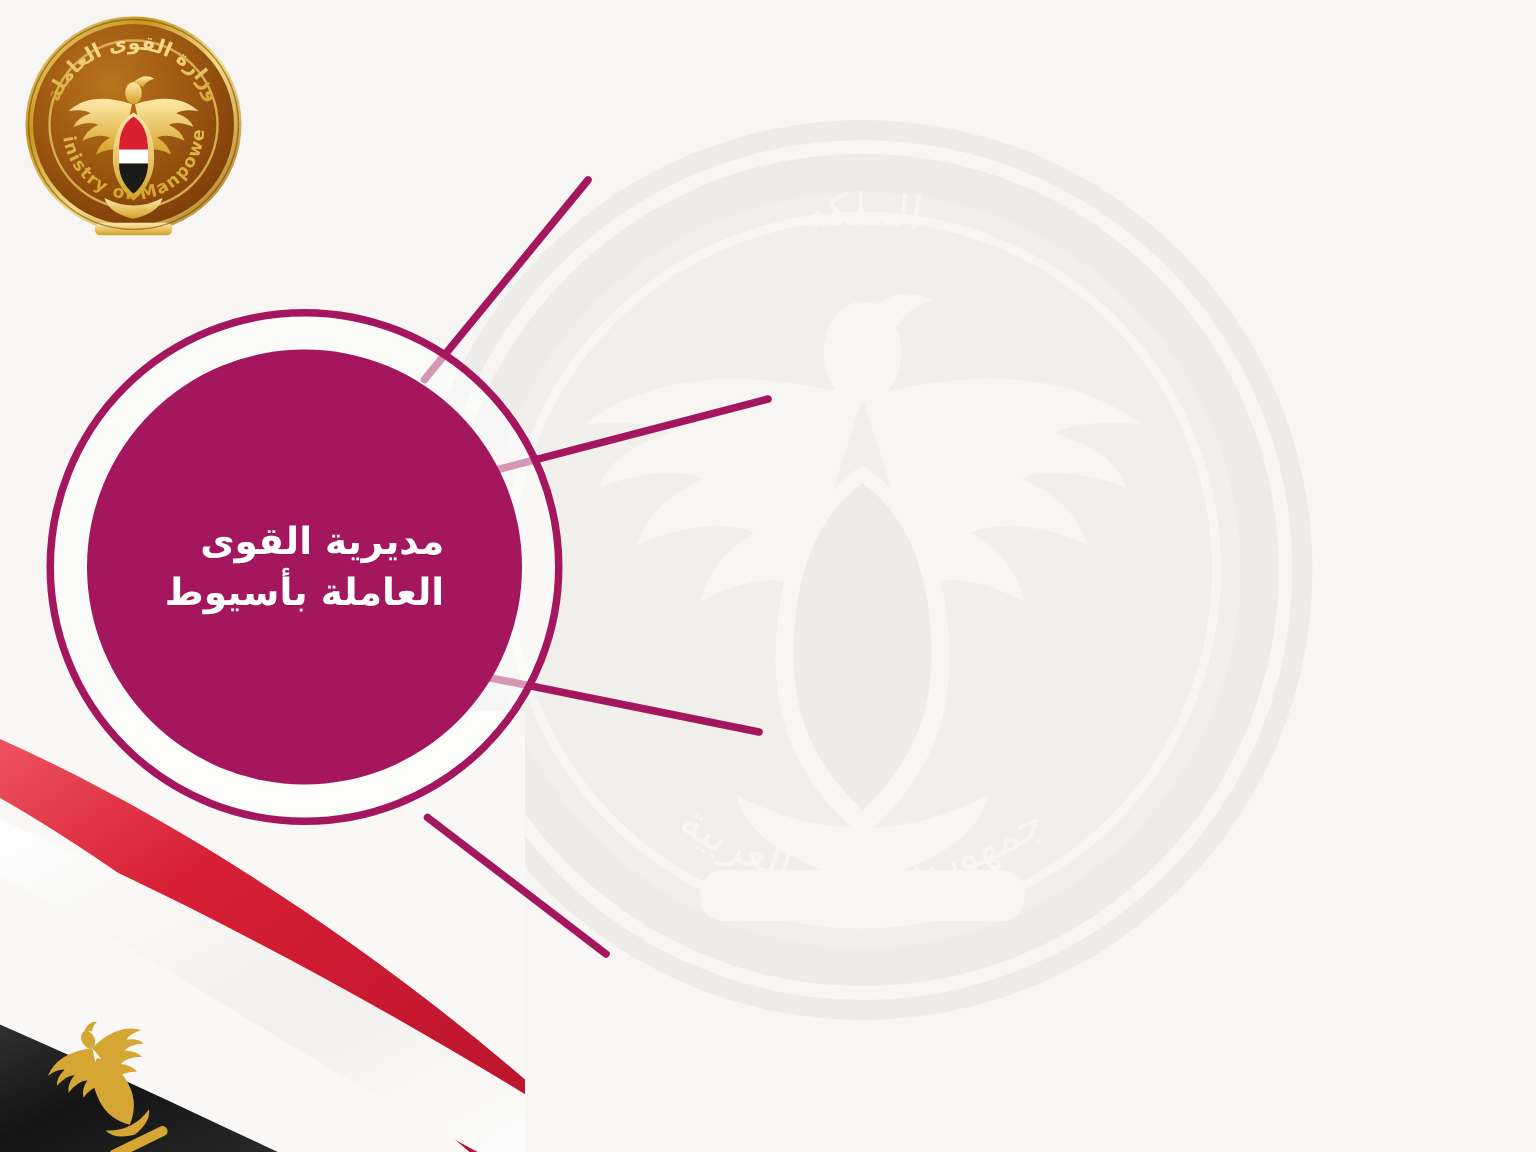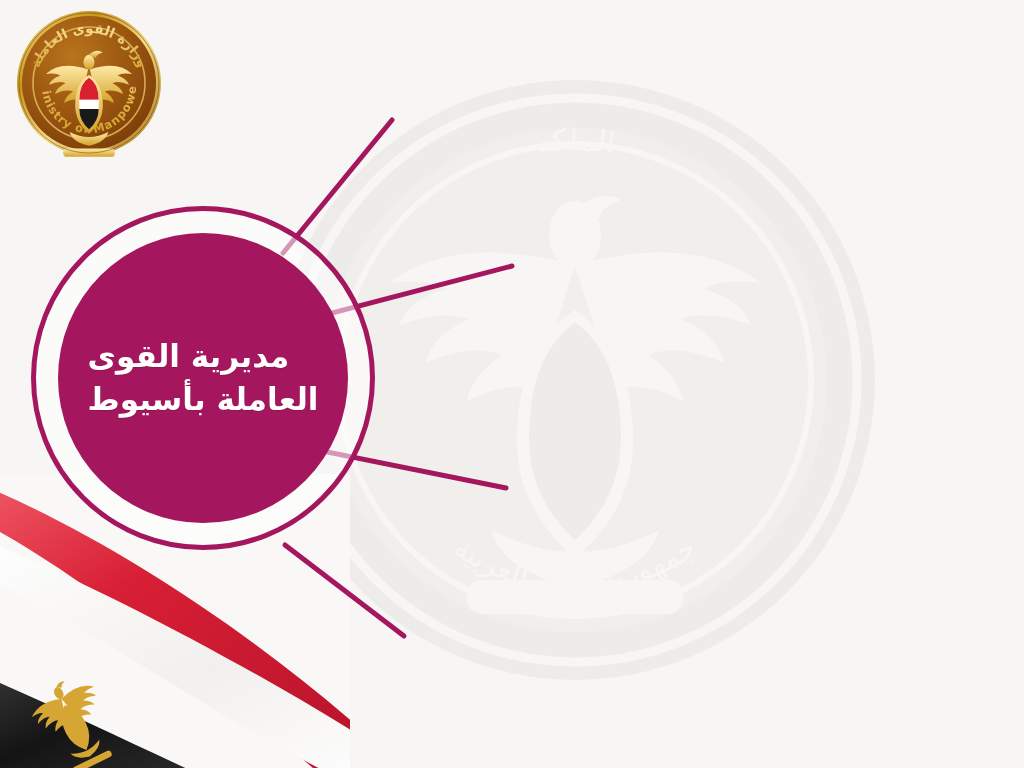--- a/index.html
+++ b/index.html
@@ -66,24 +66,24 @@
     position:absolute;
     left:27px;top:27px;
     width:290px;height:290px;
     border-radius:50%;
     background:#A4175E;
     display:flex;align-items:center;justify-content:center;
     box-sizing:border-box;
   }
   .hub-title{
     color:#ffffff;
-    font-size:31px;
+    font-size:25px;
     font-weight:bold;
     line-height:1.38;
-    text-align:left;
+    text-align:right;
     letter-spacing:-.2px;
     padding:0 22px;
     direction:rtl;
     white-space:pre-line;
     text-shadow:0 1px 0 rgba(0,0,0,.12);
   }
 
   
   .item{position:absolute;}
 </style>

